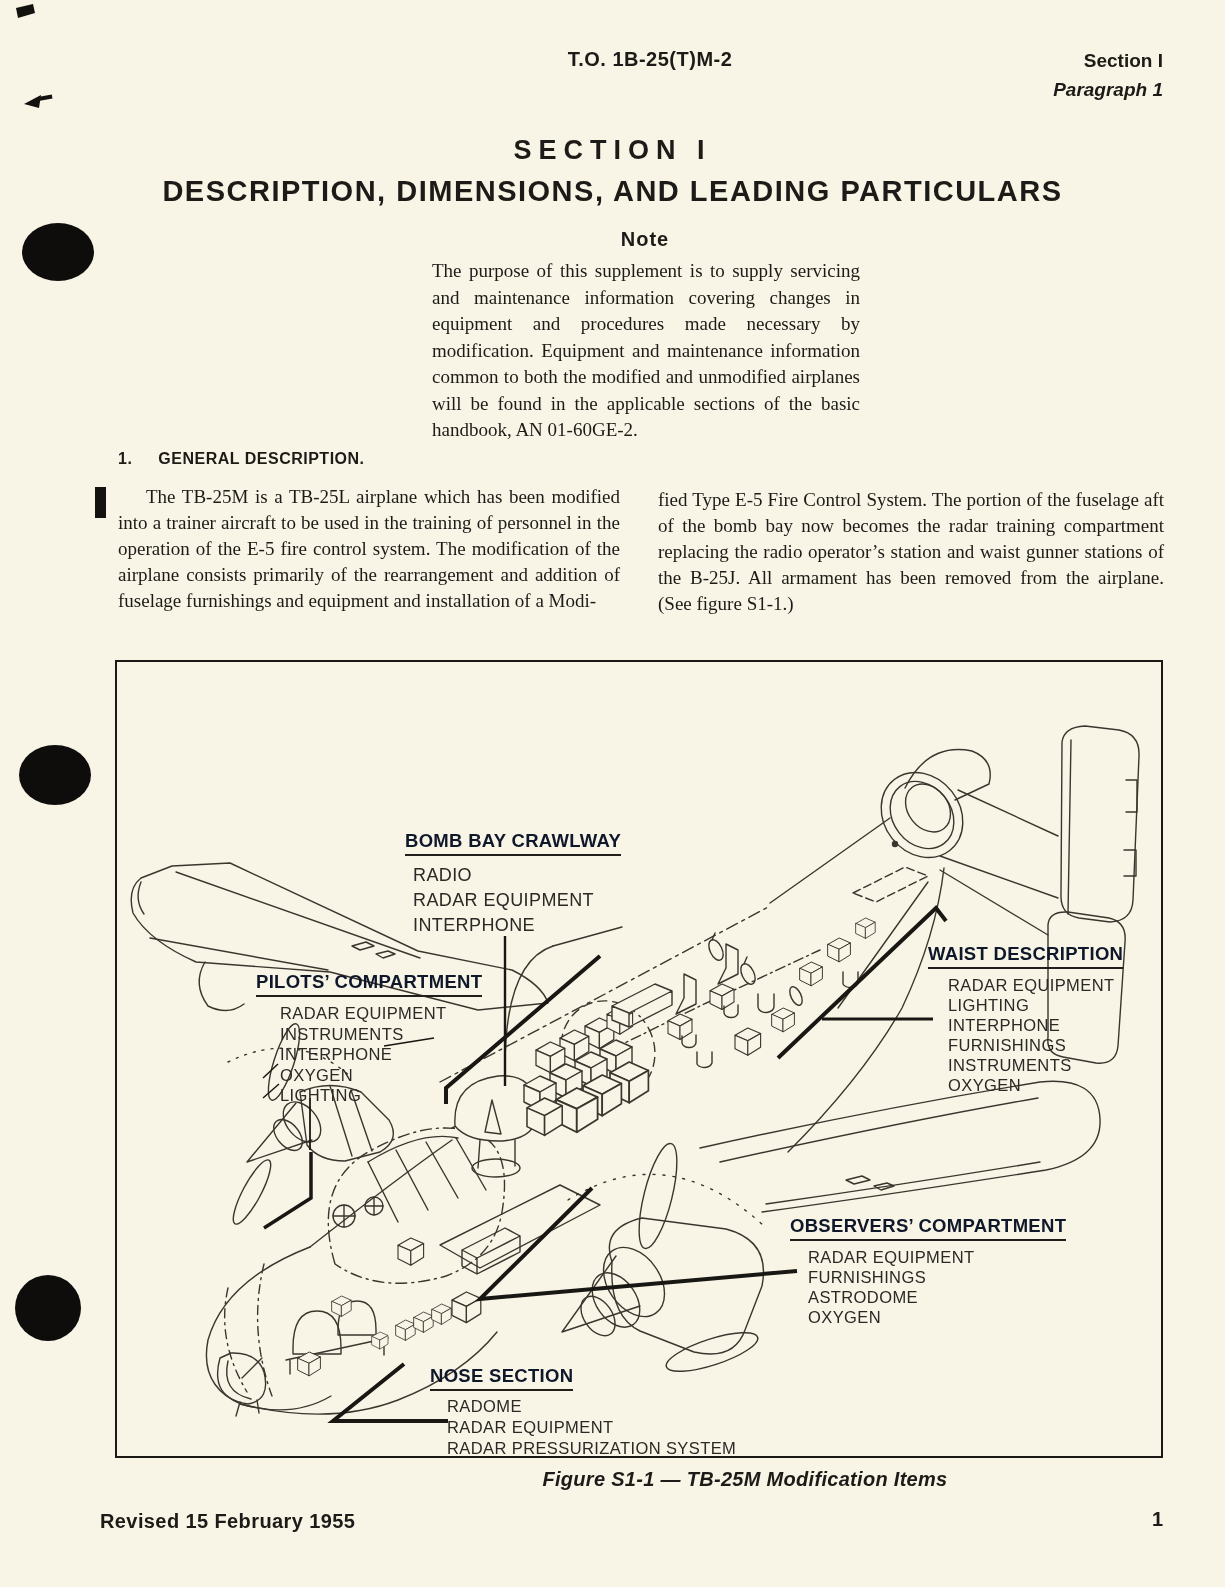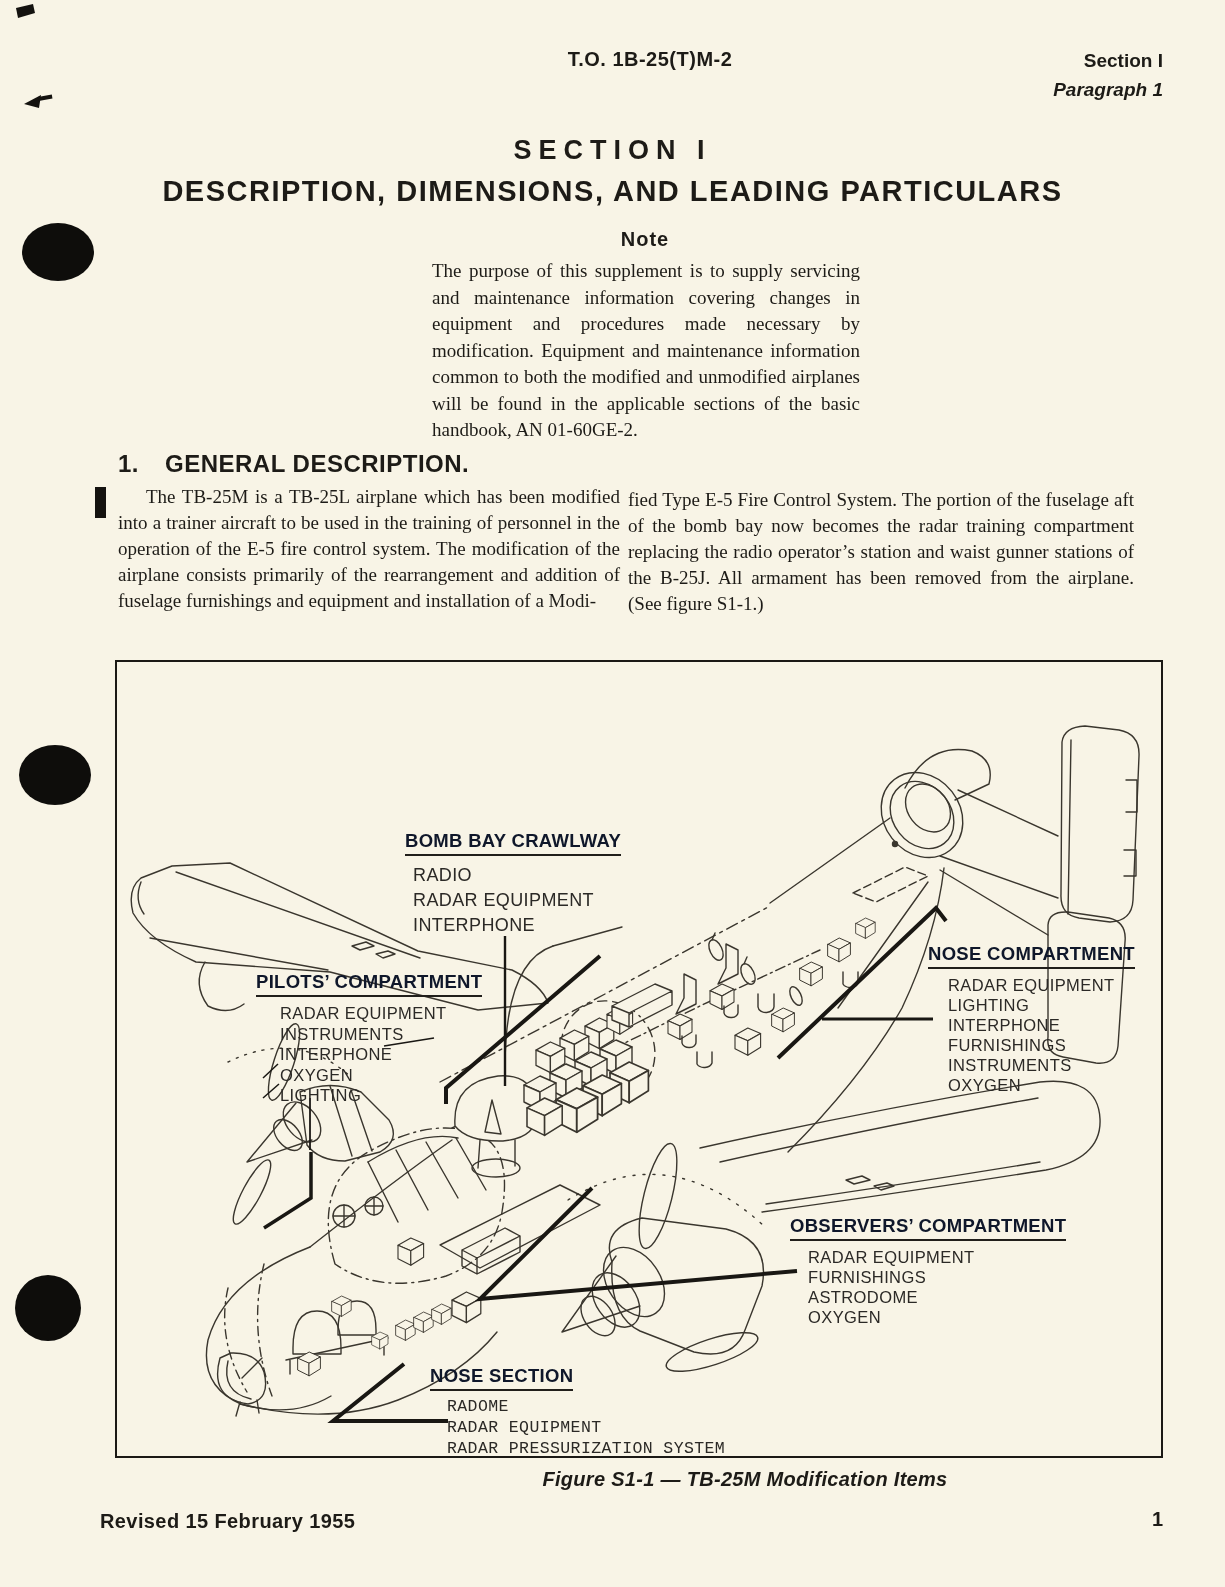--- a/index.html
+++ b/index.html
@@ -10,25 +10,25 @@
   .to-number{left:350px;top:48px;width:600px;text-align:center;font-weight:bold;font-size:20px;letter-spacing:.5px;}
   .sec-ref{right:62px;top:46px;text-align:right;font-weight:bold;font-size:19px;line-height:29px;}
   .sec-ref .para{font-style:italic;}
   
   .h-section{left:0;top:135px;width:1225px;text-align:center;font-weight:bold;font-size:27px;letter-spacing:7px;}
   .h-main{left:0;top:175px;width:1225px;text-align:center;font-weight:bold;font-size:29px;letter-spacing:1.5px;}
   
   .note-head{left:432px;top:228px;width:426px;text-align:center;font-weight:bold;font-size:20px;letter-spacing:1px;}
   .note-body{left:432px;top:258px;width:428px;font-family:"Liberation Serif",serif;font-size:19px;line-height:26.5px;text-align:justify;}
   
-  .gd-head{left:118px;top:450px;font-weight:bold;font-size:24px;letter-spacing:.5px;}
+  .gd-head{left:118px;top:450px;font-weight:bold;font-size:16px;letter-spacing:.5px;}
   .gd-head .num{margin-right:26px;}
   .col{font-family:"Liberation Serif",serif;font-size:19px;line-height:26px;text-align:justify;}
   .col-left{left:118px;top:484px;width:502px;text-indent:28px;}
-  .col-right{left:628px;top:487px;width:506px;}
+  .col-right{left:658px;top:487px;width:506px;}
   .rev-bar{left:95px;top:487px;width:11px;height:31px;background:#14120f;}
   
   .fig-frame{left:115px;top:660px;width:1044px;height:794px;border:2.5px solid #1b1915;}
   svg.art{left:0;top:0;width:1225px;height:1587px;z-index:2;pointer-events:none;}
   .callout{z-index:3;line-height:0;}
   .c-title{display:inline-block;font-weight:bold;font-size:18.5px;letter-spacing:.3px;color:#0f172a;
            border-bottom:2.5px solid #211f1b;padding-bottom:3px;line-height:20px;}
   .c-item{font-size:16.5px;letter-spacing:.4px;color:#2b2926;line-height:normal;}
   .co-bomb .c-item{font-size:18px;}
   .caption{left:270px;top:1468px;width:950px;text-align:center;font-weight:bold;font-style:italic;font-size:20px;letter-spacing:.3px;z-index:3;}
@@ -250,21 +250,21 @@
   <div style="margin:6px 0 0 24px;">
     <div class="c-item" style="line-height:20.5px;">RADAR EQUIPMENT</div>
     <div class="c-item" style="line-height:20.5px;">INSTRUMENTS</div>
     <div class="c-item" style="line-height:20.5px;">INTERPHONE</div>
     <div class="c-item" style="line-height:20.5px;">OXYGEN</div>
     <div class="c-item" style="line-height:20.5px;">LIGHTING</div>
   </div>
 </div>
 
 <div class="abs callout" style="left:928px;top:944px;">
-  <div class="c-title">NOSE COMPARTMENT</div>
+  <div class="c-title">WAIST DESCRIPTION</div>
   <div style="margin:6px 0 0 20px;">
     <div class="c-item" style="line-height:20px;">RADAR EQUIPMENT</div>
     <div class="c-item" style="line-height:20px;">LIGHTING</div>
     <div class="c-item" style="line-height:20px;">INTERPHONE</div>
     <div class="c-item" style="line-height:20px;">FURNISHINGS</div>
     <div class="c-item" style="line-height:20px;">INSTRUMENTS</div>
     <div class="c-item" style="line-height:20px;">OXYGEN</div>
   </div>
 </div>
 
@@ -273,21 +273,21 @@
   <div style="margin:6px 0 0 18px;">
     <div class="c-item" style="line-height:20px;">RADAR EQUIPMENT</div>
     <div class="c-item" style="line-height:20px;">FURNISHINGS</div>
     <div class="c-item" style="line-height:20px;">ASTRODOME</div>
     <div class="c-item" style="line-height:20px;">OXYGEN</div>
   </div>
 </div>
 
 <div class="abs callout" style="left:430px;top:1366px;">
   <div class="c-title">NOSE SECTION</div>
-  <div style="margin:5px 0 0 17px;font-family:Liberation Mono, monospace;">
+  <div style="margin:5px 0 0 17px;">
     <div class="c-item" style="line-height:21px;">RADOME</div>
     <div class="c-item" style="line-height:21px;">RADAR EQUIPMENT</div>
     <div class="c-item" style="line-height:21px;">RADAR PRESSURIZATION SYSTEM</div>
   </div>
 </div>
 
 <div class="abs caption">Figure S1-1 — TB-25M Modification Items</div>
 <div class="abs footer-rev">Revised 15 February 1955</div>
 <div class="abs footer-page">1</div>
 

